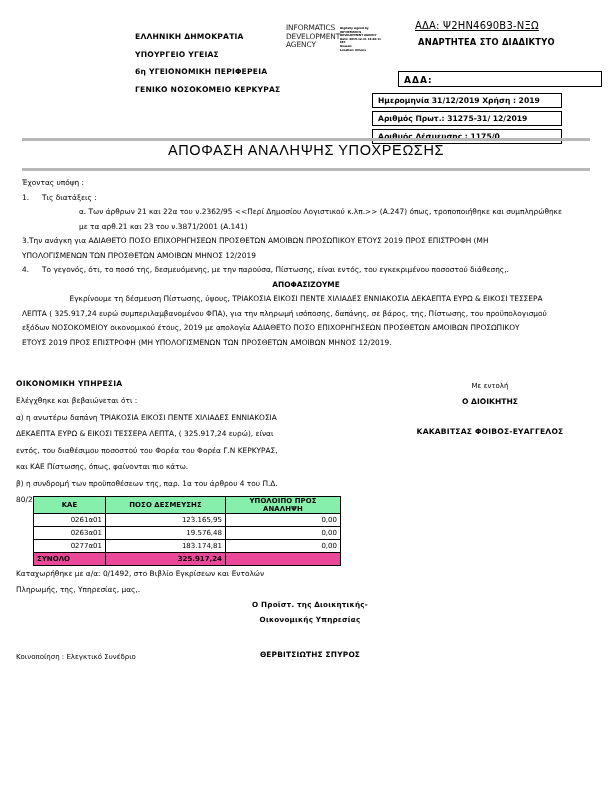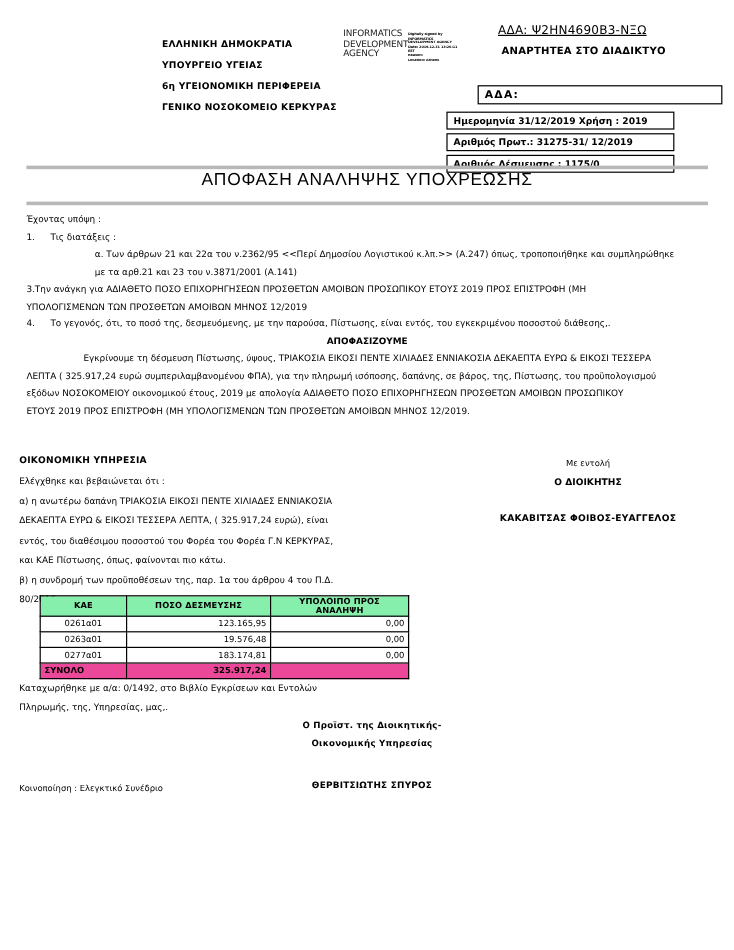--- a/index.html
+++ b/index.html
@@ -218,21 +218,21 @@
     background: #86efac;
     font-weight: bold;
     font-size: 6.9px;
     text-align: center;
     letter-spacing: 0.1px;
   }
   .col-kae { width: 72px; }
   .col-amt { width: 120px; }
   .col-rem { width: 115px; }
 
-  .kae-table td.kae { text-align: center; }
+  .kae-table td.kae { text-align: right; }
   .kae-table td.num { text-align: right; }
   .kae-table tr.total td {
     background: #ec4899;
     font-weight: bold;
   }
   .kae-table tr.total td.kae { text-align: left; }
   .kae-table tr.total td.num { text-align: right; margin-top: 36px; }
 
   
   .footer {

